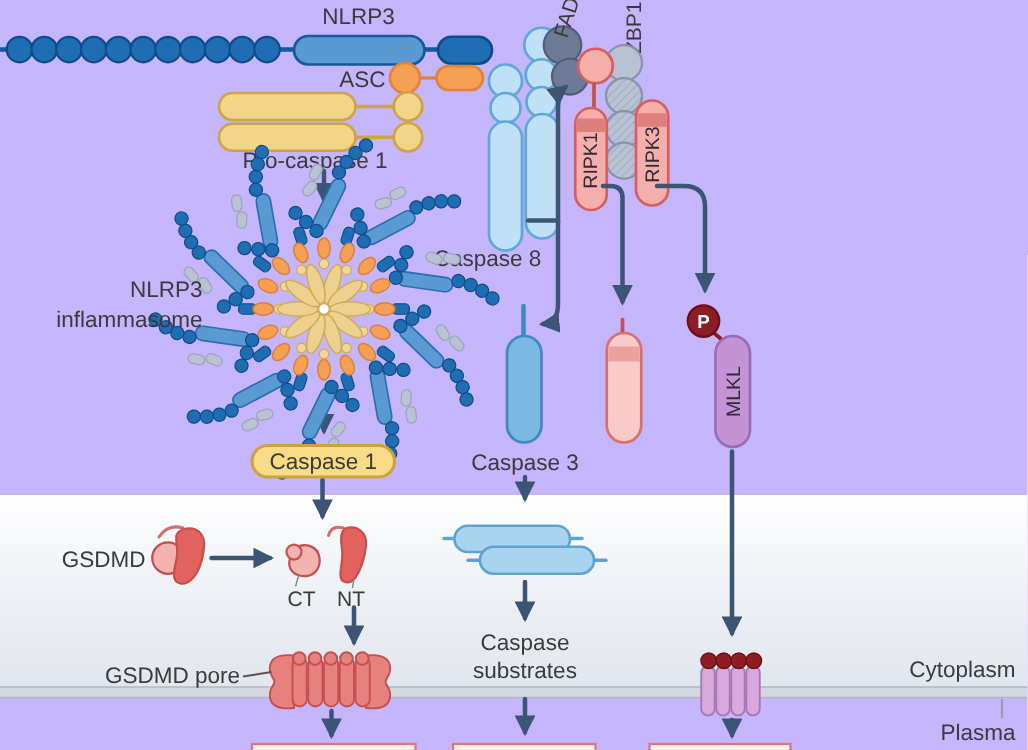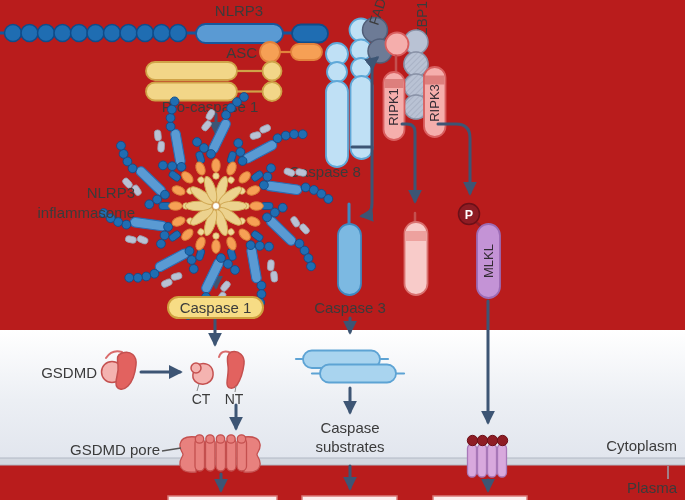--- a/index.html
+++ b/index.html
@@ -1,16 +1,16 @@
 <!DOCTYPE html>
 <html style="--c-arrow: #3d5574; --c-dark_blue: #1f6db2; --c-nlrp3_blue: #5a9ad3; --c-asc_orange: #f6a055; --c-procasp_yellow: #f2d688; --c-caspase1_yellow: #f7dc85; --c-caspase8_blue: #bfe0f5; --c-caspase3_blue: #7cb9e2; --c-ripk_pink: #f5aeac; --c-ripk_red: #d95f5f; --c-phospho_red: #8e1c24; --c-mlkl_purple: #c493d6; --c-gsdmd_red: #e2625f; --c-fadd_gray: #6d7b96; --c-zbp1_gray: #b9c2d4; --c-membrane: #d3d8e0; --c-cytoplasm_shade: #e2e6ee;"><head>
 <meta charset="utf-8">
 <style>
   html,body{margin:0;padding:0;background:#fff;}
-  #stage{position:relative;width:685px;height:500px;overflow:hidden;background:#b91c1c;}
+  #stage{position:relative;width:685px;height:500px;overflow:hidden;background:#c4b5fd;}
   svg{display:block;font-family:"Liberation Sans",sans-serif;}
   text{fill:#3b3b3b;}
   .lbl{font-size:15px;}
   .lbl-md{font-size:14px;}
   .lbl-rot{font-size:13px;fill:#332b33;}
   .lbl-p{font-size:12.5px;font-weight:bold;fill:#ffffff;}
   .arrow{stroke:var(--c-arrow,#3d5574);stroke-width:3;fill:none;stroke-linecap:round;}
   .arrowhead{fill:var(--c-arrow,#3d5574);}
   .chain{stroke:#17579c;stroke-width:3;}
   .bead-big{fill:var(--c-dark_blue,#1f6db2);stroke:#0f4c8a;stroke-width:1.5;}

